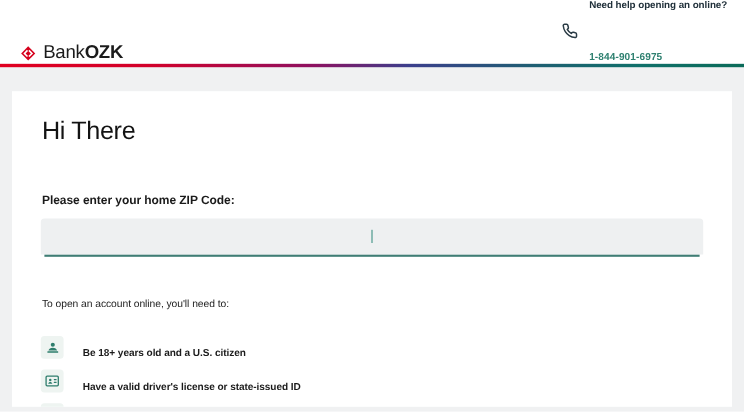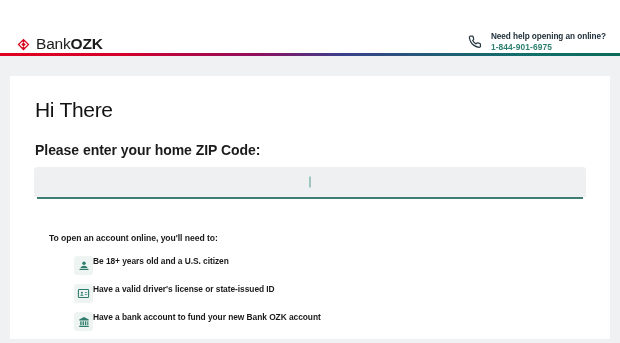--- a/index.html
+++ b/index.html
@@ -67,20 +67,21 @@
     white-space: nowrap;
   }
   .help-phone {
     font-size: 8.4px;
     font-weight: 700;
     color: #2e8070;
     letter-spacing: 0.1px;
     white-space: nowrap;
     display: block;
     text-decoration: none;
+    margin-top: 32px;
   }
 
   
   .gradient-bar {
     height: 3px;
     width: 100%;
     background: linear-gradient(to right,
       #e00020 0%,
       #d2002a 20%,
       #8e1060 42%,
@@ -110,22 +111,22 @@
     margin: 0 0 9px 1px;
   }
   .subtitle {
     font-size: 8.6px;
     color: #5d6b72;
     letter-spacing: 0.1px;
     margin: 0 0 0 1px;
   }
 
   .field-label {
-    margin-top: 20px;
-    font-size: 14px;
+    margin-top: 40px;
+    font-size: 10px;
     font-weight: 700;
     color: #1b1b1b;
     letter-spacing: -0.05px;
     margin-left: 1px;
   }
 
   .zip-field {
     margin-top: 9px;
     height: 30px;
     background: #eef0f1;
@@ -159,36 +160,35 @@
   }
   .zip-underline {
     height: 2px;
     background: #3f7d74;
     margin: 0 3px;
   }
 
   .need-title {
     margin-top: 34px;
     font-size: 8.6px;
-    font-weight: 700;
-    color: #1b1b1b;
-    letter-spacing: -0.05px;
-    margin-left: 15px;
+    font-weight: 400;
+    color: #1b1b1b;
+    letter-spacing: -0.05px;
+    margin-left: 1px;
   }
 
   .req-list {
     list-style: none;
     margin-top: 13px;
   }
   .req-item {
     display: flex;
-    align-items: flex-start;
-    gap: 0;
+    align-items: flex-end;
+    gap: 16px;
     height: 28px;
-    margin-left: 40px;
   }
   .req-icon {
     width: 19px;
     height: 19px;
     flex: 0 0 auto;
     background: #eef4f1;
     border-radius: 3px;
     display: flex;
     align-items: center;
     justify-content: center;

